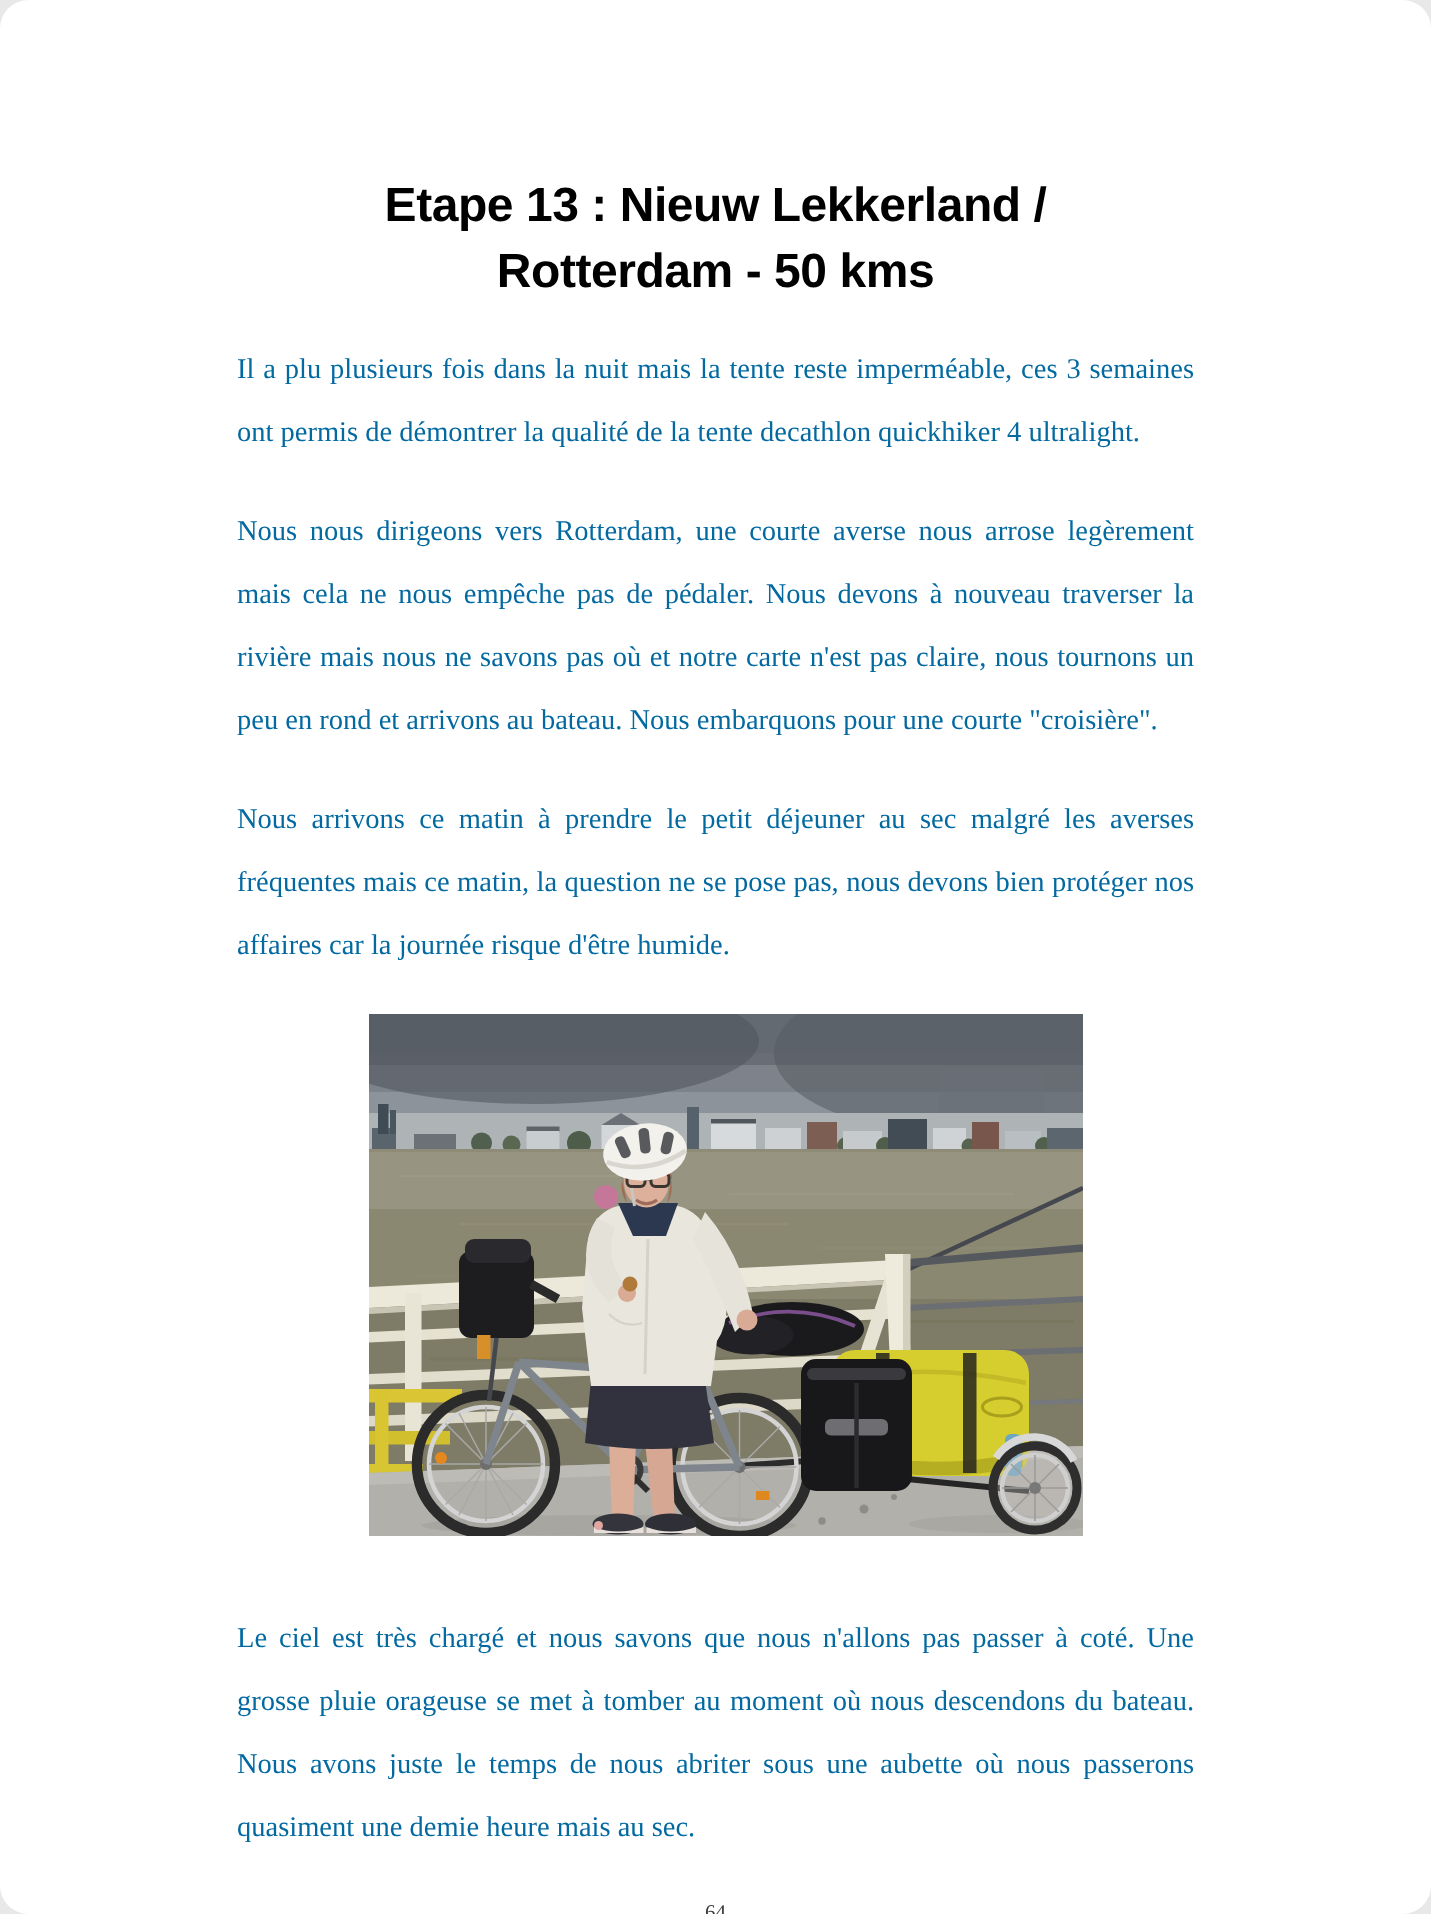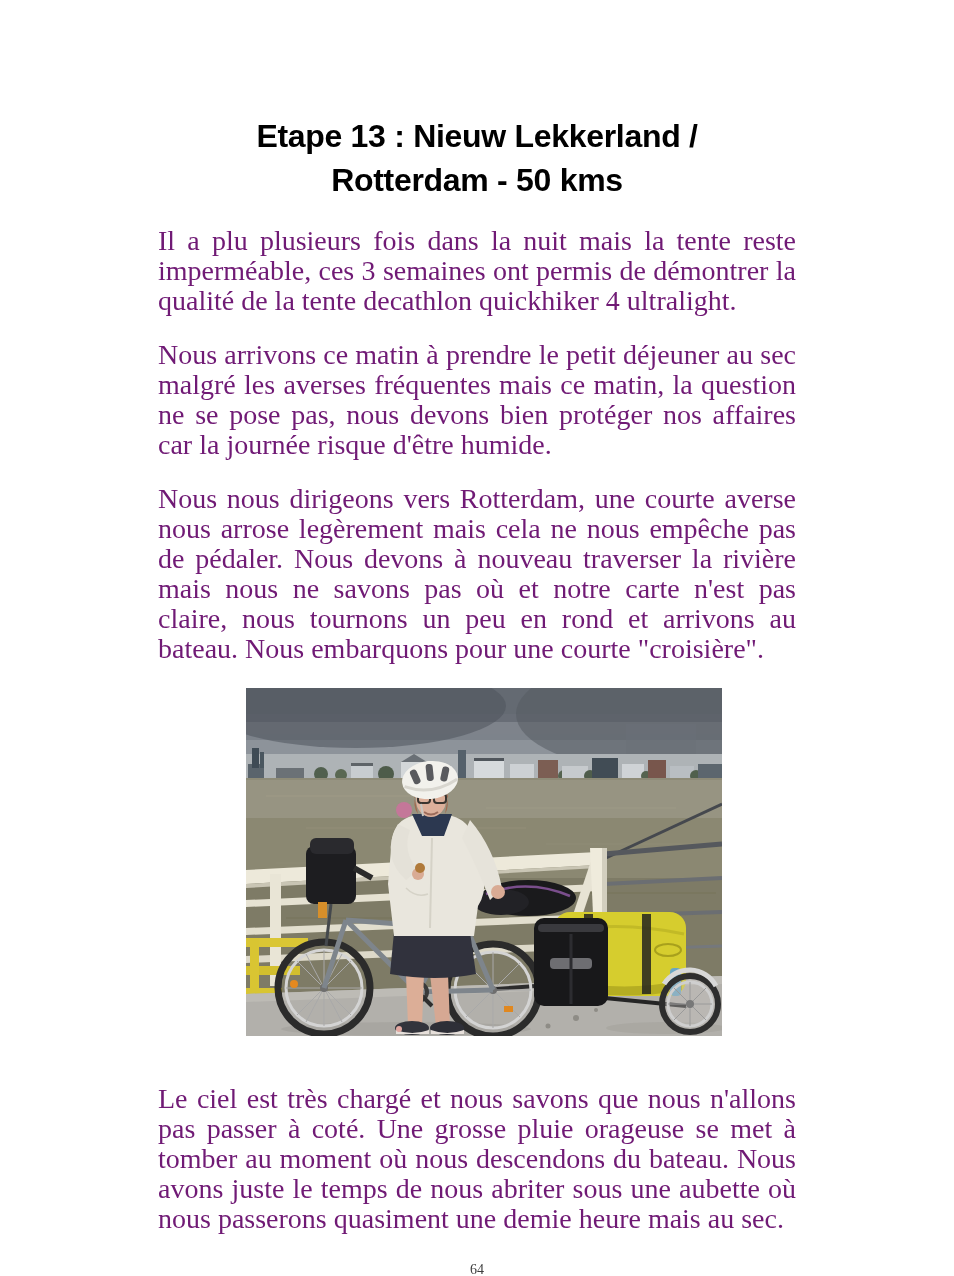--- a/index.html
+++ b/index.html
@@ -5,39 +5,40 @@
   html,body { margin:0; padding:0; background:#e8e8e8; }
   .page {
     position:relative;
     width:954px; height:1276px;
     margin:0 auto;
     background:#ffffff;
     font-family:"Liberation Serif", serif;
     color:#1f1f1f;
     overflow:hidden;
     box-sizing:border-box;
+    border-radius:19px;
   }
   .content { padding:0 158px; }
   h1.doc-title {
     font-family:"Liberation Sans", sans-serif;
     font-weight:700;
     font-size:32px;
     line-height:44px;
     letter-spacing:-0.3px;
     color:#000;
     text-align:center;
     margin:114px 0 24px 0;
   }
   h1.doc-title .tl { display:block; }
   p.body-par {
-    font-size:28px;
-    line-height:30px;
+    font-size:19px;
+    line-height:42px;
     text-align:justify;
     margin:0 0 24px 0;
-    color:#701a75;
+    color:#0369a1;
   }
   figure.photo {
     margin:8px 0 48px 88px;
     width:476px; height:348px;
     padding:0;
   }
   figure.photo svg { display:block; }
   .footer {
     margin-top:28px;
     text-align:center;
@@ -50,22 +51,22 @@
 
 <div class="page">
   <div class="content">
 
     <h1 class="doc-title">
       <span class="tl">Etape 13 : Nieuw Lekkerland /</span>
       <span class="tl">Rotterdam - 50 kms</span>
     </h1>
 
     <p class="body-par">Il a plu plusieurs fois dans la nuit mais la tente reste imperméable, ces 3 semaines ont permis de démontrer la qualité de la tente decathlon quickhiker 4 ultralight.</p>
+    <p class="body-par">Nous nous dirigeons vers Rotterdam, une courte averse nous arrose legèrement mais cela ne nous empêche pas de pédaler. Nous devons à nouveau traverser la rivière mais nous ne savons pas où et notre carte n'est pas claire, nous tournons un peu en rond et arrivons au bateau. Nous embarquons pour une courte "croisière".</p>
     <p class="body-par">Nous arrivons ce matin à prendre le petit déjeuner au sec malgré les averses fréquentes mais ce matin, la question ne se pose pas, nous devons bien protéger nos affaires car la journée risque d'être humide.</p>
-    <p class="body-par">Nous nous dirigeons vers Rotterdam, une courte averse nous arrose legèrement mais cela ne nous empêche pas de pédaler. Nous devons à nouveau traverser la rivière mais nous ne savons pas où et notre carte n'est pas claire, nous tournons un peu en rond et arrivons au bateau. Nous embarquons pour une courte "croisière".</p>
 
     <figure class="photo" role="img" aria-label="Cycliste avec casque devant son vélo chargé de sacoches et une remorque jaune, sur le pont d'un bac traversant la rivière sous un ciel d'orage">
       <svg width="476" height="348" viewBox="0 0 476 348" xmlns="http://www.w3.org/2000/svg">
 
         <g>
           <rect x="0" y="0" width="476" height="100" fill="#9ba0a6"></rect>
           <rect x="0" y="0" width="476" height="34" fill="#5a6069" opacity="0.85"></rect>
           <rect x="0" y="26" width="476" height="26" fill="#6b707a" opacity="0.6"></rect>
           <rect x="0" y="46" width="476" height="24" fill="#7d828b" opacity="0.45"></rect>
           <ellipse cx="110" cy="18" rx="150" ry="42" fill="#4e545c" opacity="0.55"></ellipse>

